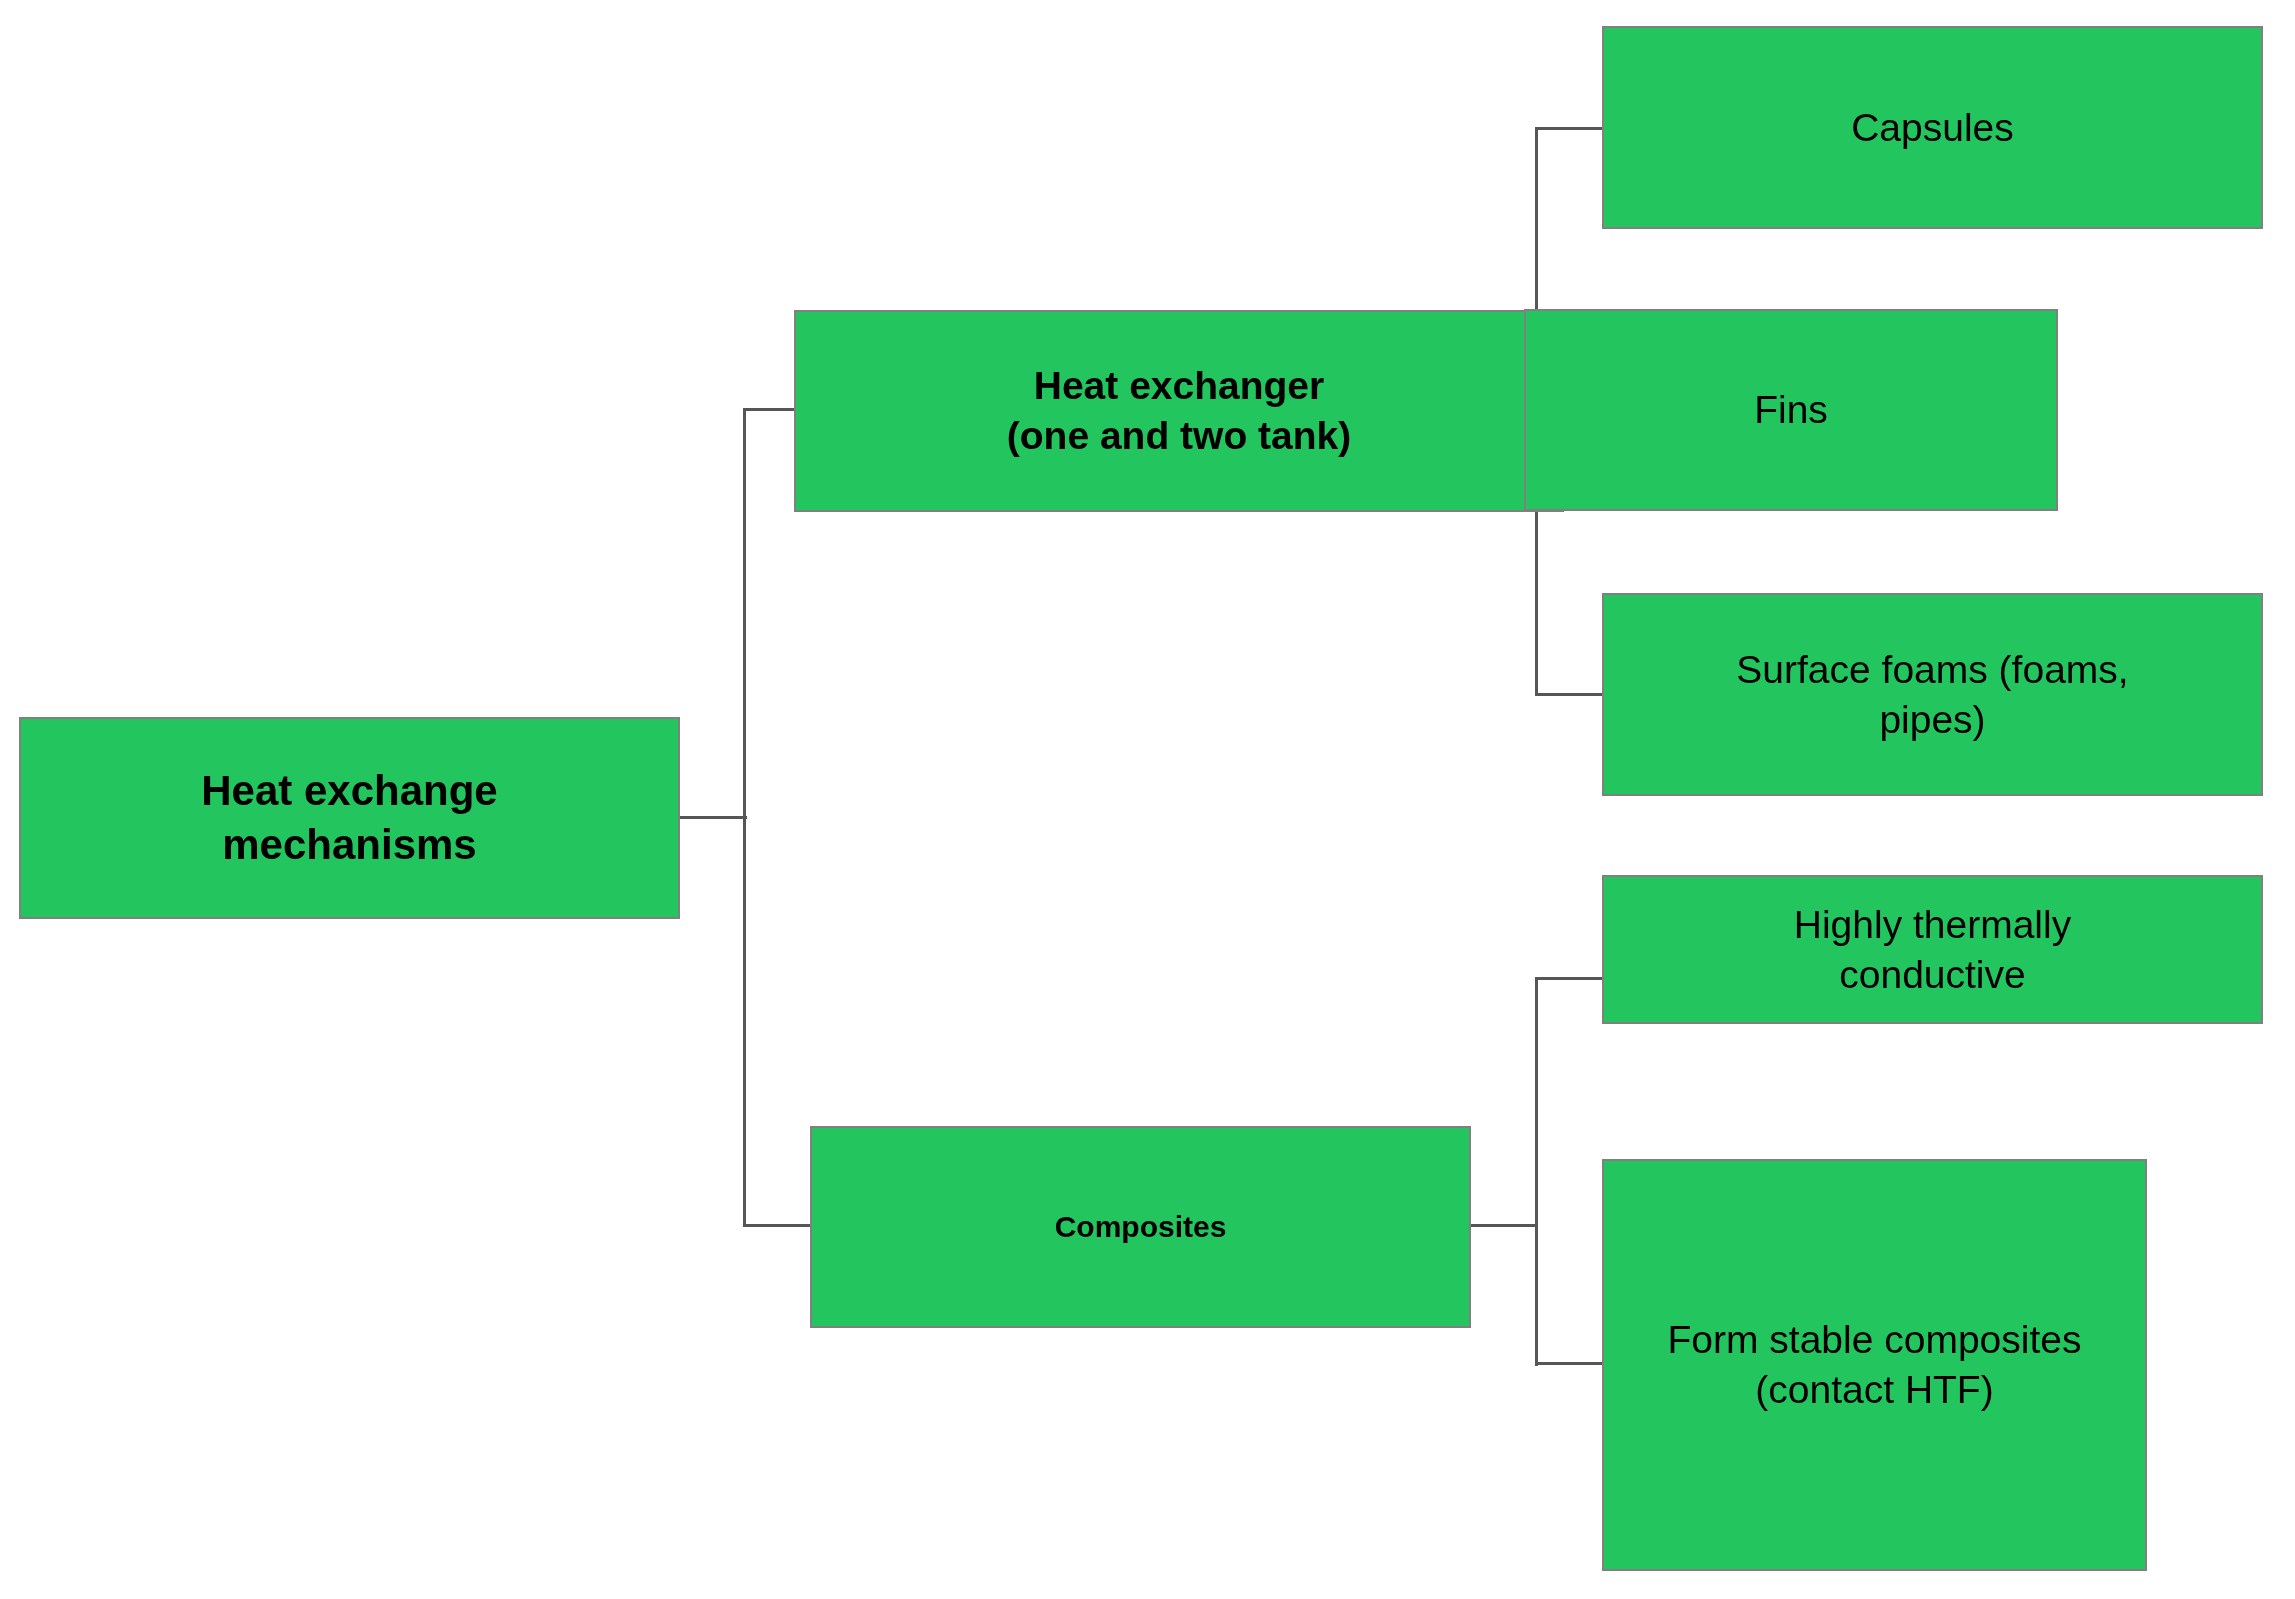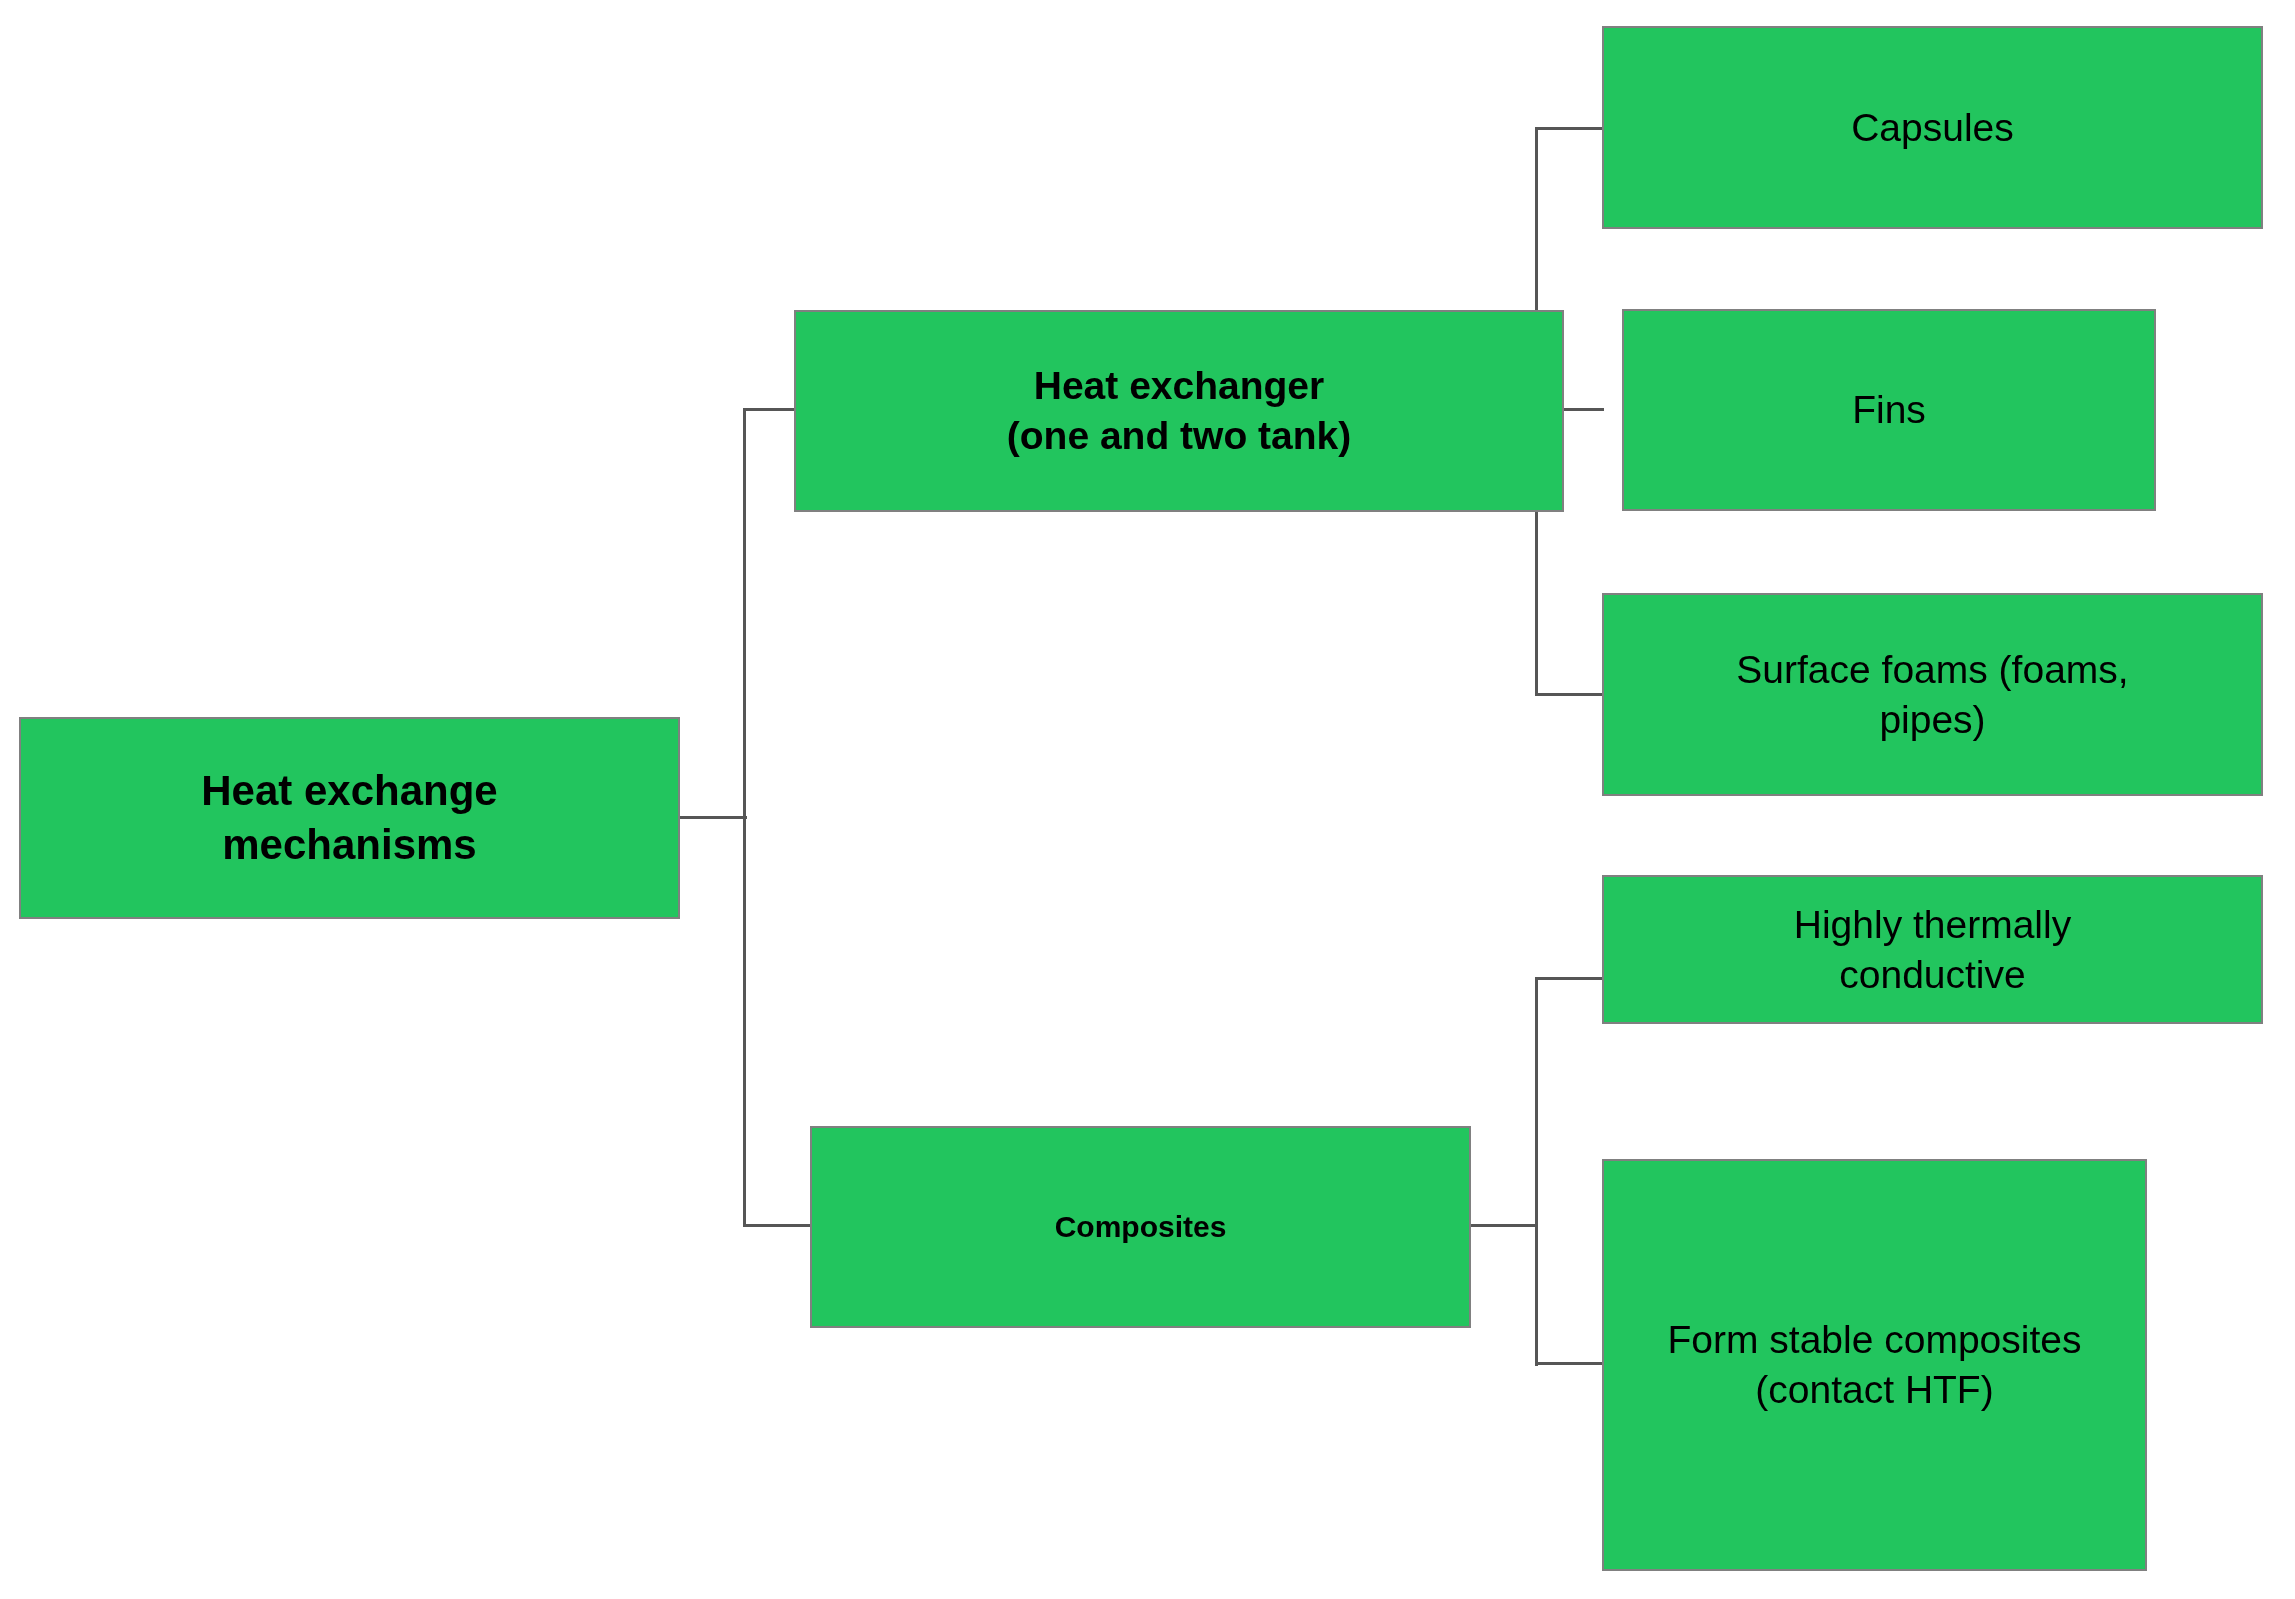--- a/index.html
+++ b/index.html
@@ -54,21 +54,21 @@
   #node-composites {
     left: 810px; top: 1126px; width: 661px; height: 202px;
   }
   #node-composites .node-label { font-size: 30px; }
 
   
   #node-capsules {
     left: 1602px; top: 26px; width: 661px; height: 203px;
   }
   #node-fins {
-    left: 1622px; top: 309px; width: 534px; height: 202px;
+    left: 1524px; top: 309px; width: 534px; height: 202px;
   }
   #node-surface-area {
     left: 1602px; top: 593px; width: 661px; height: 203px;
   }
   #node-highly-conductive {
     left: 1602px; top: 875px; width: 661px; height: 149px;
   }
   #node-form-stable {
     left: 1602px; top: 1159px; width: 545px; height: 412px;
   }

